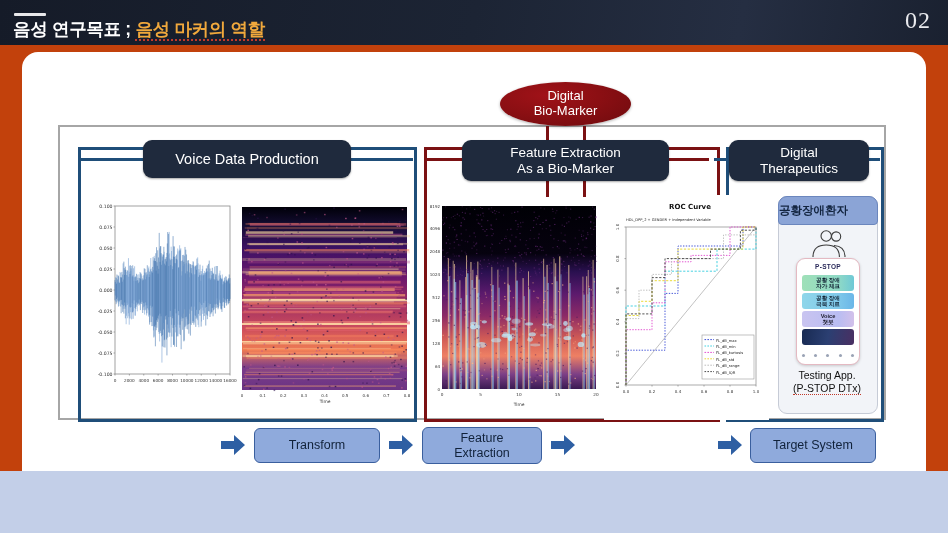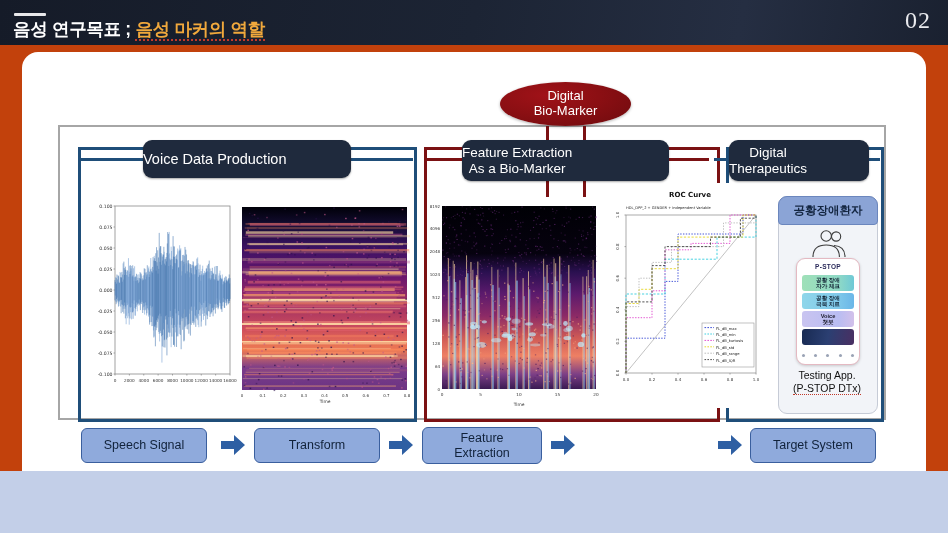--- a/index.html
+++ b/index.html
@@ -52,21 +52,21 @@
   .sect-red{
     position:absolute;border:3px solid #7b1113;background:transparent;
   }
   #sect-voice{left:78px;top:147px;width:333px;height:269px;}
   #sect-feat{left:424px;top:147px;width:290px;height:269px;}
   #sect-dtx{left:726px;top:147px;width:152px;height:269px;}
 
   
   .pill{
     position:absolute;background:#1f2a3d;border-radius:9px;
-    color:#ffffff;display:flex;align-items:center;
+    color:#ffffff;display:flex;align-items:center;justify-content:center;
     text-align:center;line-height:1.15;font-size:14.5px;
     box-shadow:0 1px 2px rgba(0,0,0,.35);
   }
   #pill-voice{left:143px;top:140px;width:208px;height:38px;}
   #pill-feat{left:462px;top:140px;width:207px;height:41px;font-size:13.5px;}
   #pill-dtx{left:729px;top:140px;width:140px;height:41px;font-size:13.5px;}
 
   
   .ellipse{
     position:absolute;left:500px;top:82px;width:131px;height:44px;
@@ -95,32 +95,32 @@
   .fig{position:absolute;background:#ffffff;overflow:hidden;}
   .figcanvas{position:absolute;left:0;top:0;width:100%;height:100%;}
 
   
   #fig-wave{left:85px;top:200px;width:152px;height:205px;}
   
   #fig-spec1{left:240px;top:203px;width:170px;height:202px;}
   
   #fig-spec2{left:427px;top:200px;width:173px;height:208px;}
   
-  #fig-roc{left:604px;top:183px;width:165px;height:225px;}
+  #fig-roc{left:604px;top:195px;width:165px;height:225px;}
 
   
   .dtx-card{
     position:absolute;left:778px;top:196px;width:98px;height:216px;
     background:#f2f4f8;border:1px solid #c6cbd6;border-radius:9px;
   }
   .dtx-head{
     position:absolute;left:778px;top:196px;width:98px;height:27px;
     background:#8ba4d6;border:1px solid #6b86bd;border-radius:9px 9px 4px 4px;
     color:#12243f;font-size:11.5px;font-weight:bold;
-    display:flex;align-items:center;justify-content:center;
+    display:flex;align-items:center;justify-content:flex-start;
   }
   .dtx-caption{
     position:absolute;left:778px;top:369px;width:98px;
     text-align:center;font-size:10.5px;color:#111;line-height:1.25;
   }
   .dtx-caption .ul{border-bottom:1.5px dotted #c0392b;}
   .people{position:absolute;left:804px;top:226px;width:46px;height:32px;}
 
   .phone{
     position:absolute;left:796px;top:258px;width:62px;height:105px;
@@ -1984,23 +1984,20 @@
       <span></span>
       <span></span>
     </div>
   </div>
 
   <div class="dtx-caption">
     <div>Testing App.</div>
     <div><span class="ul">(P-STOP DTx)</span></div>
   </div>
 
-  <div class="flowbox" id="fb1">
-    <span>Speech Signal</span>
-  </div>
   <svg class="arrow" id="ar1" viewBox="0 0 26 22">
     <path d="M1 7 H14 V1 L25 11 L14 21 V15 H1 Z" fill="#2e5fa3"></path>
   </svg>
   <div class="flowbox" id="fb2">
     <span>Transform</span>
   </div>
   <svg class="arrow" id="ar2" viewBox="0 0 26 22">
     <path d="M1 7 H14 V1 L25 11 L14 21 V15 H1 Z" fill="#2e5fa3"></path>
   </svg>
   <div class="flowbox" id="fb3">

